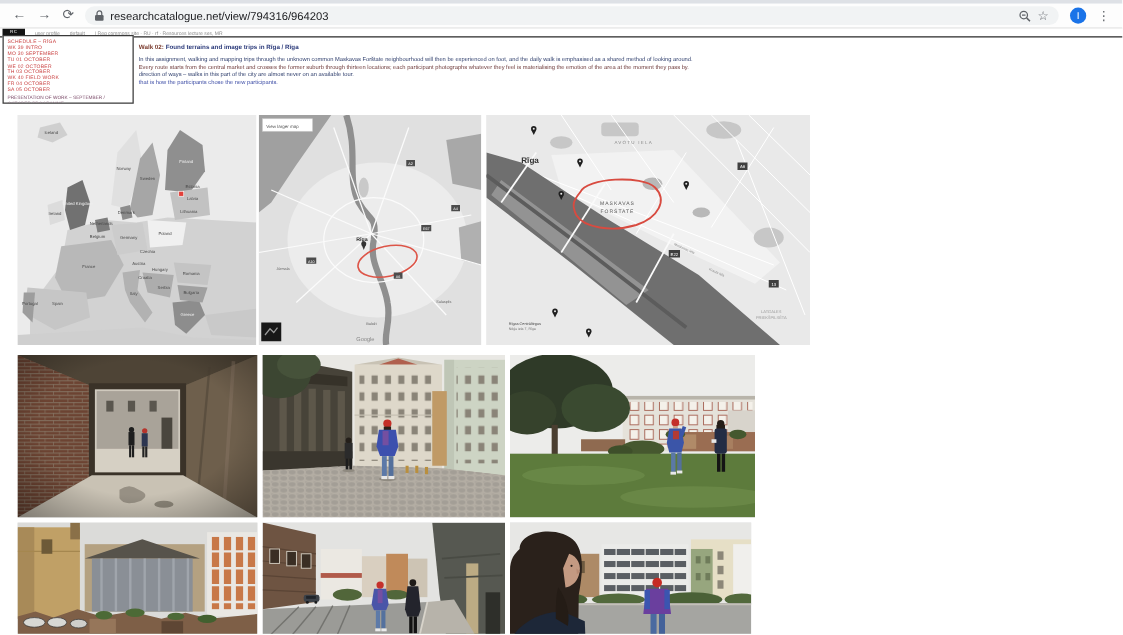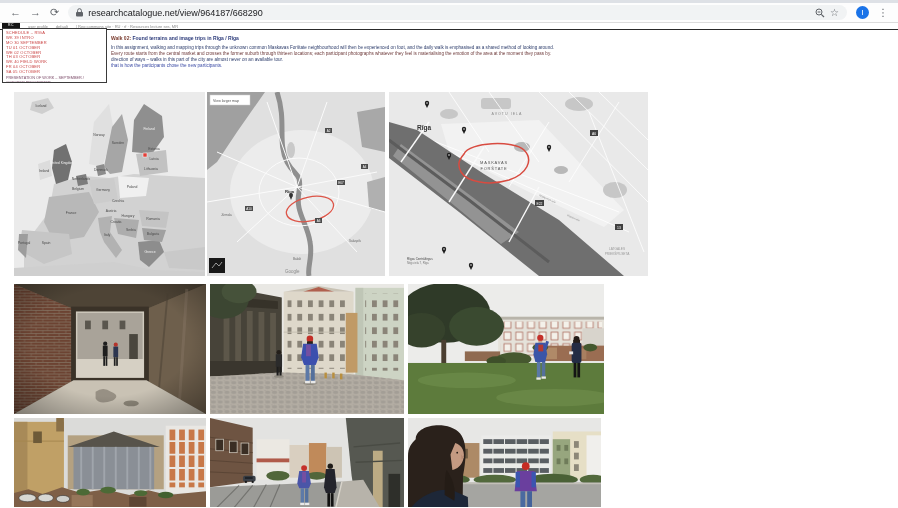--- a/index.html
+++ b/index.html
@@ -53,21 +53,21 @@
     <span class="nav-ic">←</span>
     <span class="nav-ic">→</span>
     <span class="nav-ic">⟳</span>
     <div class="url-pill">
       <span class="pill-ic">
         <svg width="7" height="9" viewBox="0 0 7 9">
             <rect y="4" width="7" height="4.6" rx="1" fill="#5f6368"></rect>
             <path d="M1.6 4 V2.6 a1.9 1.9 0 0 1 3.8 0 V4" stroke="#5f6368" stroke-width="1" fill="none"></path>
           </svg>
       </span>
-      <span class="url-text">researchcatalogue.net/view/964187/668290</span>
+      <span class="url-text">researchcatalogue.net/view/794316/964203</span>
       <span class="pill-ic">
         <svg width="10" height="10" viewBox="0 0 10 10">
             <circle cx="4" cy="4" r="3" fill="none" stroke="#5f6368" stroke-width="1"></circle>
             <line x1="2.6" y1="4" x2="5.4" y2="4" stroke="#5f6368" stroke-width="1"></line>
             <line x1="6.3" y1="6.3" x2="9" y2="9" stroke="#5f6368" stroke-width="1.2"></line>
           </svg>
       </span>
       <span class="star">☆</span>
     </div>
     <span class="avatar">I</span>

